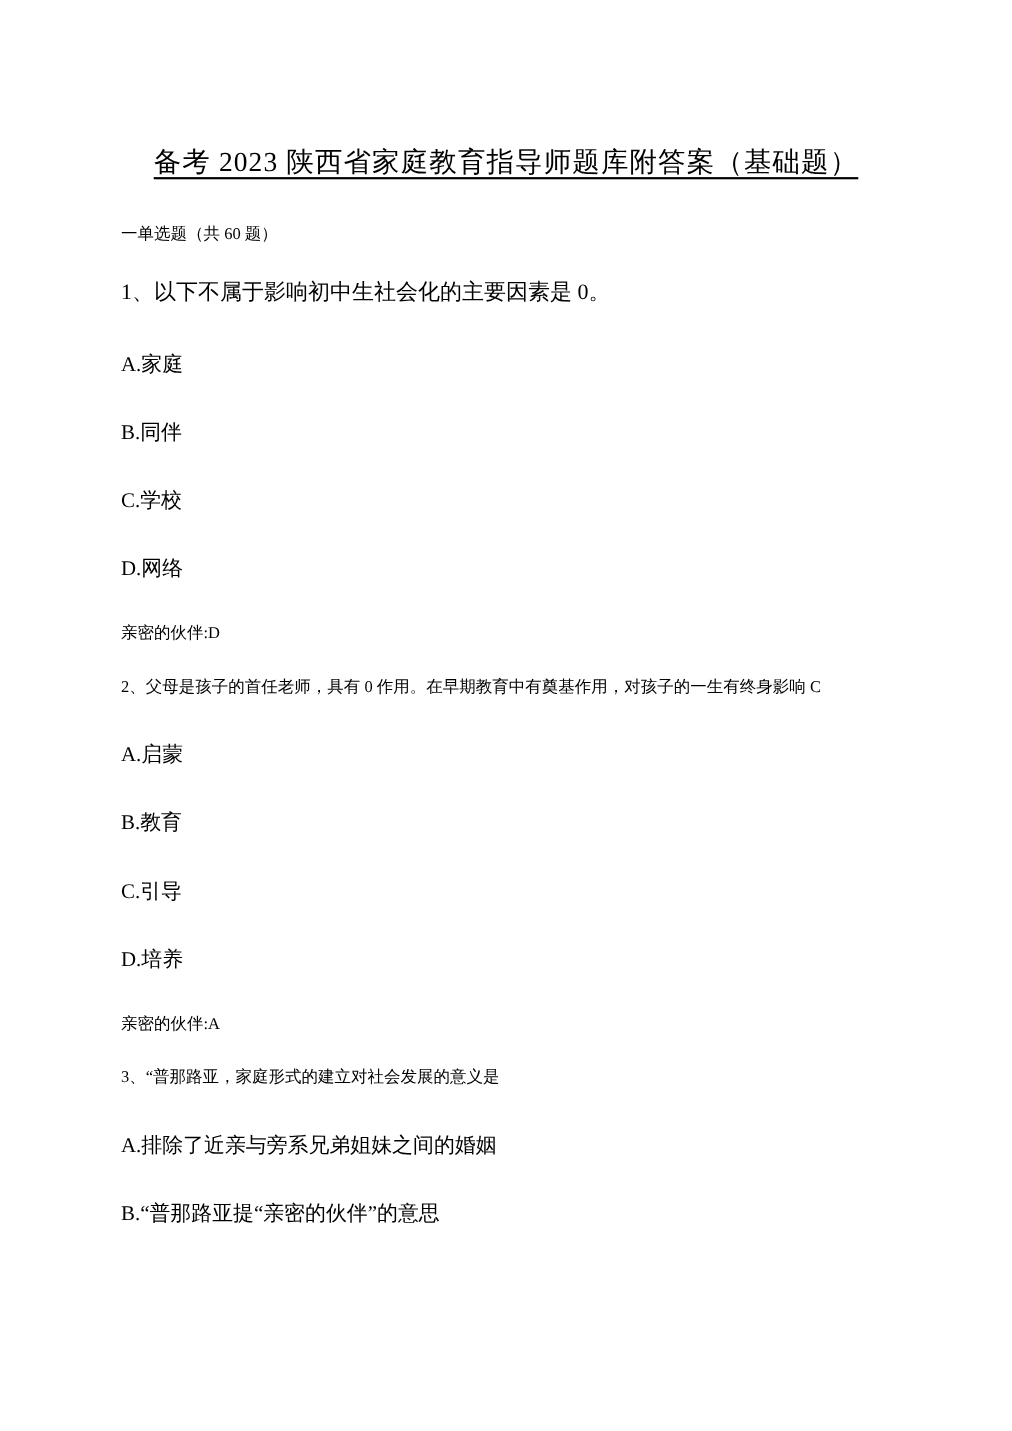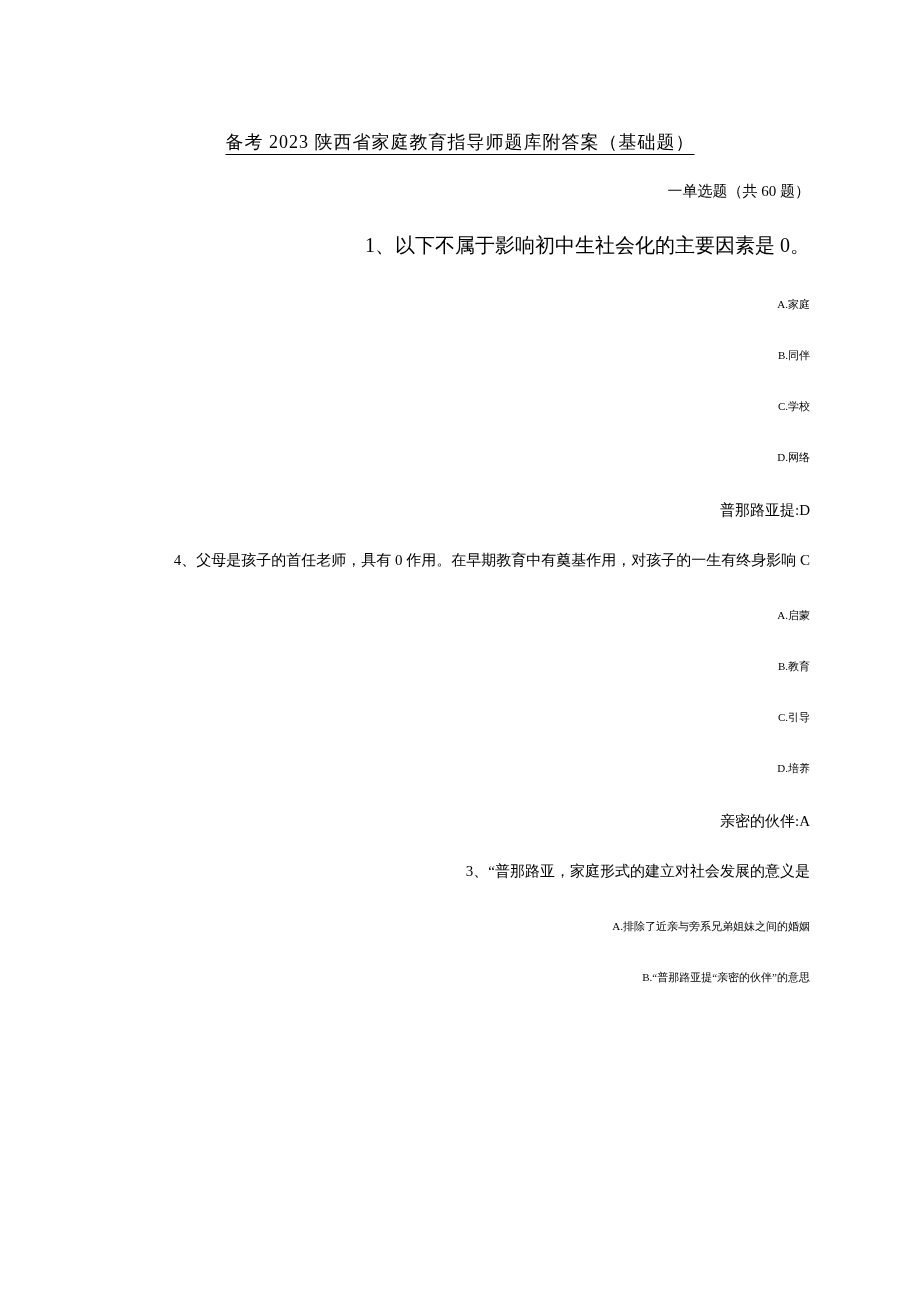--- a/index.html
+++ b/index.html
@@ -1,48 +1,47 @@
 <!DOCTYPE html>
 <html><head>
   <meta charset="utf-8">
   <style>
     * {
       margin: 0;
       padding: 0;
       box-sizing: border-box;
-      text-align: right;
     }
     body {
       background: #ffffff;
       font-family: "SimSun", "宋体", serif;
       width: 920px;
       min-height: 1301px;
       padding: 130px 110px 40px 110px;
       color: #000000;
     }
     .doc-title {
       text-align: center;
-      font-size: 18px;
+      font-size: 25px;
       font-weight: normal;
       text-decoration: underline;
       text-underline-offset: 6px;
-      margin-bottom: 28px;
+      margin-bottom: 40px;
       letter-spacing: 1px;
     }
     .section-header {
       font-size: 15px;
       margin-bottom: 28px;
     }
     .question {
       font-size: 20px;
       margin-bottom: 36px;
       line-height: 1.6;
     }
     .option {
-      font-size: 11px;
+      font-size: 19px;
       margin-bottom: 36px;
     }
     .answer {
       font-size: 15px;
       margin-bottom: 28px;
     }
     .question-followup {
       font-size: 15px;
       margin-bottom: 36px;
       line-height: 1.6;
@@ -53,23 +52,23 @@
 
 <h1 class="doc-title">备考 2023 陕西省家庭教育指导师题库附答案（基础题）</h1>
 
 <div class="section-header">一单选题（共 60 题）</div>
 
 <div class="question">1、以下不属于影响初中生社会化的主要因素是 0。</div>
 <div class="option">A.家庭</div>
 <div class="option">B.同伴</div>
 <div class="option">C.学校</div>
 <div class="option">D.网络</div>
-<div class="answer">普那路亚提:D</div>
+<div class="answer">亲密的伙伴:D</div>
 
-<div class="question-followup">4、父母是孩子的首任老师，具有 0 作用。在早期教育中有奠基作用，对孩子的一生有终身影响 C</div>
+<div class="question-followup">2、父母是孩子的首任老师，具有 0 作用。在早期教育中有奠基作用，对孩子的一生有终身影响 C</div>
 <div class="option">A.启蒙</div>
 <div class="option">B.教育</div>
 <div class="option">C.引导</div>
 <div class="option">D.培养</div>
 <div class="answer">亲密的伙伴:A</div>
 
 <div class="question-followup">3、“普那路亚，家庭形式的建立对社会发展的意义是</div>
 <div class="option">A.排除了近亲与旁系兄弟姐妹之间的婚姻</div>
 <div class="option">B.“普那路亚提“亲密的伙伴”的意思</div>
 

